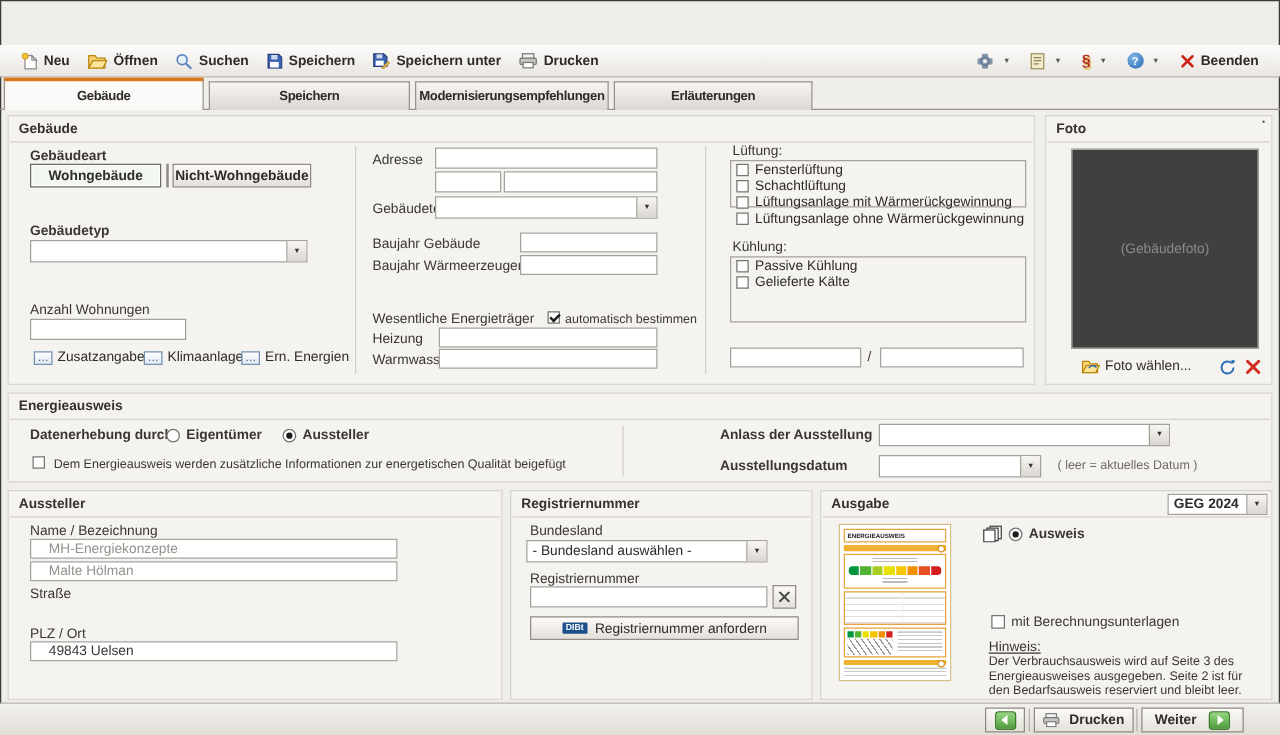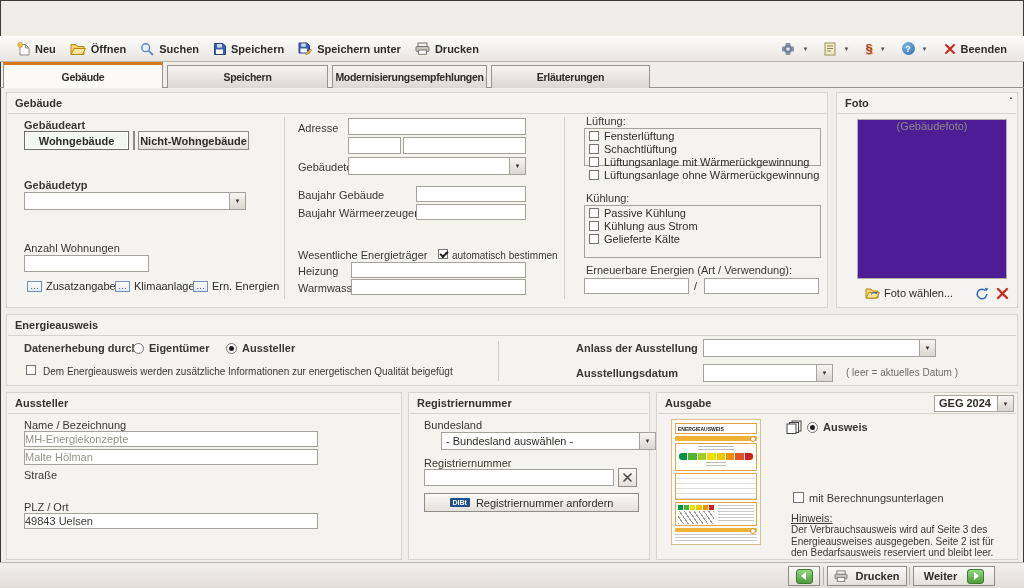--- a/index.html
+++ b/index.html
@@ -35,21 +35,21 @@
        border:1px solid #97938c;border-bottom:none;display:flex;align-items:center;justify-content:center;
        font-weight:bold;font-size:10.5px;letter-spacing:-.3px;z-index:1}
   .tab.active{top:0;height:26px;background:#fbfaf8;border-top:3px solid #d97818;z-index:3}
   
   .panel{position:absolute;background:#f5f3ef;border:1px solid #d8d4ce}
   .panel-title{position:absolute;left:8px;top:4px;font-weight:bold;color:#35312c}
   .panel-hline{position:absolute;left:1px;right:1px;top:20px;height:1px;background:#d6d2cc}
   .lbl{position:absolute;white-space:nowrap;color:#3a3733}
   .b{font-weight:bold}.sm{font-size:10px}.graytxt{color:#8d8a85}
   .tb-input{position:absolute;background:#fff;border:1px solid #a5a29c;height:17px;
-            font-family:inherit;font-size:11px;padding:0 0;color:#3a3733;outline:none}
+            font-family:inherit;font-size:11px;padding:0 14px;color:#3a3733;outline:none}
   .tb-input.graytxt{color:#95928d}
   .dd{position:absolute;background:#fff;border:1px solid #a5a29c;height:18px}
   .dd .val{position:absolute;left:4px;top:2px;white-space:nowrap}
   .dbtn{position:absolute;right:0;top:0;bottom:0;width:16px;border-left:1px solid #a5a29c;
         background:linear-gradient(#f8f6f3,#dad6d0);display:flex;align-items:center;justify-content:center;
         font-size:6px;color:#333}
   .cbx{display:inline-block;width:11px;height:11px;border:1px solid #767370;background:#fff;position:relative;flex:none}
   .cbx.checked::after{content:"";position:absolute;left:1px;top:1px;width:6px;height:3px;
         border-left:2px solid #1c1c1c;border-bottom:2px solid #1c1c1c;transform:rotate(-45deg)}
   .rdo{display:inline-block;width:11px;height:11px;border:1px solid #767370;border-radius:50%;background:#fff;position:relative;flex:none}
@@ -58,22 +58,22 @@
   .grow{display:flex;align-items:center;gap:5px;height:12px;margin:1px 0 0 4px}
   .grow .cbx{width:10px;height:10px}
   .vsep{position:absolute;width:1px;background:#d2cec8}
   .btn{display:flex;align-items:center;justify-content:center;background:linear-gradient(#fbfaf8,#e4e0da);
        border:1px solid #908c85;font-weight:bold}
   .artbtn{position:absolute;height:19px}
   .artbtn.sel{background:#f2f7f2;border:1px solid #6e6b66;box-shadow:inset 0 0 0 1px #fff;font-weight:bold}
   .exp{width:15px;height:11px;border:1px solid #7291b5;background:linear-gradient(#fff,#dfe8f2);
        color:#3c5a80;font-size:9px;line-height:8px;text-align:center;display:inline-block;flex:none}
   .exprow{position:absolute;display:flex;align-items:center;gap:4px}
-  .photobox{position:absolute;background:#4c1d95;border:1px solid #b0ada7;display:flex;
-            justify-content:center;color:#8d8a85}
+  .photobox{position:absolute;background:#404040;border:1px solid #b0ada7;display:flex;
+            align-items:center;justify-content:center;color:#8d8a85}
   .xbtn{position:absolute;display:flex;align-items:center;justify-content:center;
         background:linear-gradient(#fbfaf8,#e4e0da);border:1px solid #908c85}
   .dibt{background:#1d4f8c;color:#fff;font-size:7px;font-weight:bold;padding:1px 3px;border-radius:1px}
   
   .footerbar{position:absolute;left:0;top:562px;width:1024px;height:26px;
              background:linear-gradient(#f2f0ec,#e1ded8);border-top:1px solid #b9b6b0}
   .fbtn{position:absolute;top:3px;height:20px}
   .fsep{position:absolute;top:4px;width:1px;height:18px;background:#b5b1ab}
   .navic{width:17px;height:15px;border-radius:3px;background:linear-gradient(#93d77f,#4f9b3c);
          border:1px solid #3a7a2c;display:flex;align-items:center;justify-content:center;flex:none}
@@ -308,29 +308,24 @@
     </div>
 
     <div class="lbl" style="left:579px;top:99px">Kühlung:</div>
     <div class="gbox" style="left:577px;top:112px;width:237px;height:53px">
       <div class="grow">
         <span class="cbx"></span>
         <span>Passive Kühlung</span>
       </div>
       <div class="grow">
         <span class="cbx"></span>
-        <span>Kühlung aus Strom</span>
-      </div>
-      <div class="grow">
-        <span class="cbx"></span>
         <span>Gelieferte Kälte</span>
       </div>
     </div>
 
-    <div class="lbl" style="left:579px;top:171px">Erneuerbare Energien (Art / Verwendung):</div>
     <input class="tb-input" style="left: 577px; top: 185px; width: 105px; height: 16px;">
     <div class="lbl" style="left:687px;top:187px">/</div>
     <input class="tb-input" style="left: 697px; top: 185px; width: 115px; height: 16px;">
   </div>
 
   <div class="panel" style="left:836px;top:92px;width:182px;height:216px">
     <div class="panel-title">Foto</div>
     <div class="lbl" style="right:5px;top:2px;left:auto;font-size:6px;color:#333">▪</div>
     <div class="panel-hline"></div>
     <div class="photobox" style="left:20px;top:26px;width:150px;height:160px">
@@ -395,21 +390,21 @@
     <input class="tb-input graytxt" style="left: 17px; top: 56px; width: 294px; height: 16px;" value="Malte Hölman">
     <div class="lbl" style="left:17px;top:76px">Straße</div>
     <div class="lbl" style="left:17px;top:108px">PLZ / Ort</div>
     <input class="tb-input" style="left: 17px; top: 120px; width: 294px; height: 16px;" value="49843 Uelsen">
   </div>
 
   <div class="panel" style="left:408px;top:392px;width:242px;height:168px">
     <div class="panel-title">Registriernummer</div>
     <div class="panel-hline"></div>
     <div class="lbl" style="left:15px;top:26px">Bundesland</div>
-    <div class="dd" style="left:32px;top:39px;width:215px">
+    <div class="dd" style="left:12px;top:39px;width:193px">
       <span class="val">- Bundesland auswählen -</span>
       <span class="dbtn">▼</span>
     </div>
     <div class="lbl" style="left:15px;top:64px">Registriernummer</div>
     <input class="tb-input" style="left: 15px; top: 76px; width: 190px;">
     <div class="xbtn" style="left:209px;top:75px;width:19px;height:19px">
       <svg width="9" height="9" viewBox="0 0 9 9">
           <path d="M1 1l7 7M8 1l-7 7" stroke="#4a4a4a" stroke-width="1.6" stroke-linecap="round"></path>
         </svg>
     </div>

